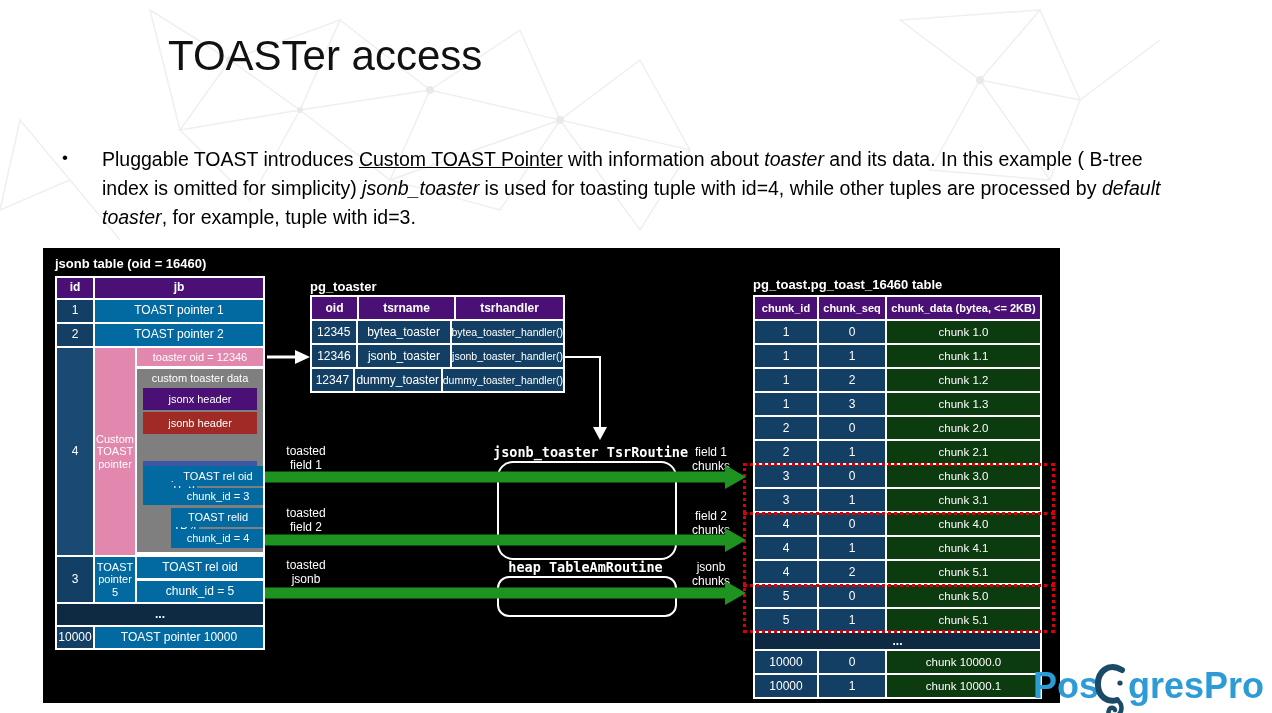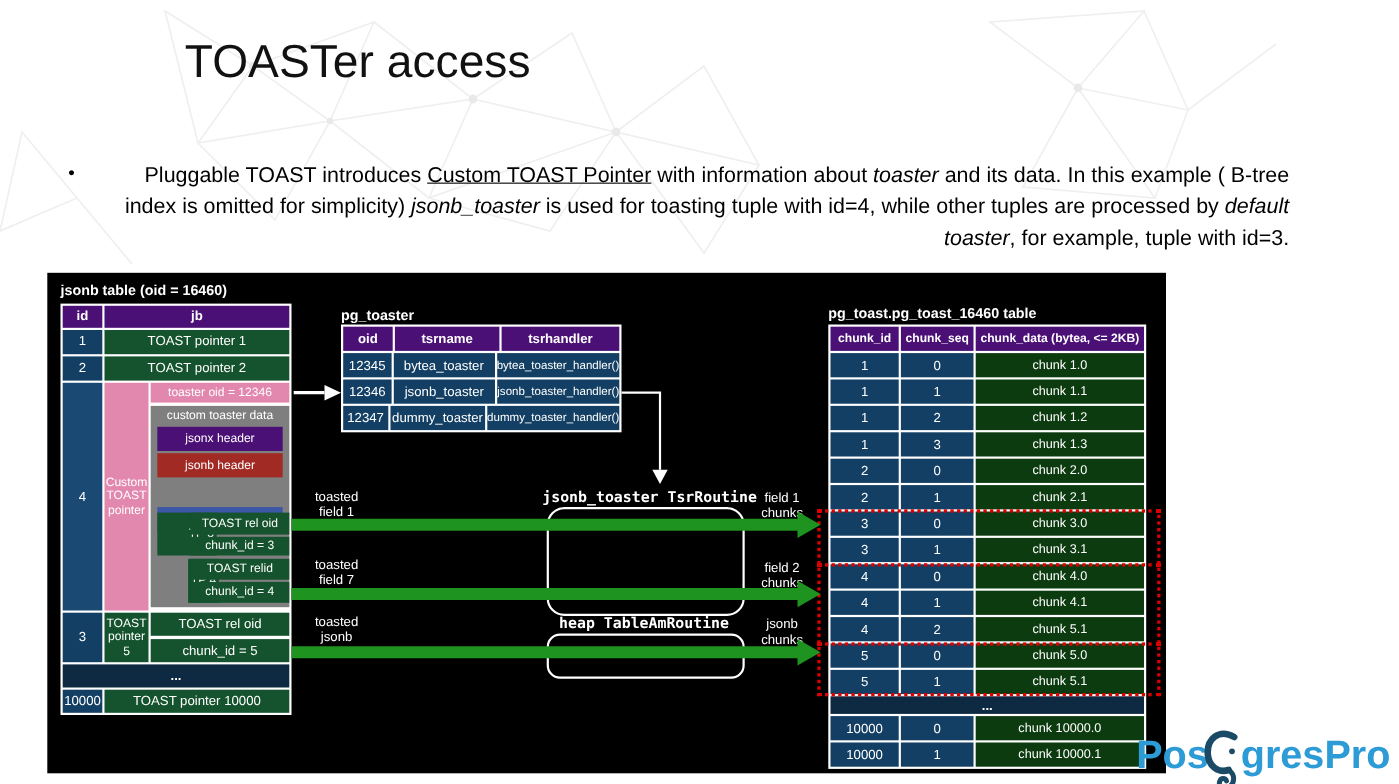--- a/index.html
+++ b/index.html
@@ -4,32 +4,32 @@
 <style>
   html,body{margin:0;padding:0;}
   body{width:1272px;height:713px;position:relative;background:#ffffff;overflow:hidden;
        font-family:"Liberation Sans", sans-serif;}
   
   .mesh{position:absolute;left:0;top:0;pointer-events:none;}
   
   .slide-title{position:absolute;left:168px;top:32px;font-size:42px;color:#111;letter-spacing:0px;}
   .bullet-wrap{position:absolute;left:62px;top:145px;width:1110px;font-size:19.5px;line-height:29px;color:#000;}
   .bullet-dot{position:absolute;left:0;top:-2px;font-size:17px;}
-  .bullet-text{display:block;margin-left:30px;text-align:right;}
+  .bullet-text{display:block;margin-left:40px;}
   .seg-u{text-decoration:underline;}
   .seg-i{font-style:italic;}
   
   .diagram{position:absolute;left:43px;top:248px;width:1017px;height:455px;background:#000;color:#fff;}
   .caption{position:absolute;font-weight:bold;font-size:13px;color:#fff;white-space:nowrap;}
   .acell{position:absolute;display:flex;align-items:center;justify-content:center;text-align:center;
          color:#fff;font-size:12px;line-height:1.15;}
   .tbl{position:absolute;background:#ffffff;}
   
   .bg-hdr{background:#4b1076;font-weight:bold;}
-  .bg-mag{background:#14532d;}
+  .bg-mag{background:#0369a1;}
   .bg-navy{background:#123f63;}
   .bg-navy2{background:#1a4a73;}
   .bg-pink{background:#e287ad;}
   .bg-gray{background:#7f7f7f;}
   .bg-red{background:#a22a25;}
   .bg-blue{background:#3c57a5;margin-top:24px;}
   .bg-green{background:#0d3b10;}
   .bg-dots{background:#0e2a42;}
   
   .ftbl{position:absolute;background:#fff;padding:2px;display:flex;flex-direction:column;gap:2px;}
@@ -146,21 +146,21 @@
 
         <div class="frow">
           <div class="fcell c0 bg-navy">12347</div>
           <div class="fcell c1 bg-navy">dummy_toaster</div>
           <div class="fcell c2 bg-navy">dummy_toaster_handler()</div>
         </div>
       </div>
   </div>
 
   <div class="flowlab" style="left:232px;top:196px;width:62px;">toasted field 1</div>
-  <div class="flowlab" style="left:232px;top:258px;width:62px;">toasted field 7</div>
+  <div class="flowlab" style="left:232px;top:258px;width:62px;">toasted field 2</div>
   <div class="flowlab" style="left:232px;top:310px;width:62px;">toasted jsonb</div>
   <div class="flowlab" style="left:636px;top:197px;width:64px;">field 1 chunks</div>
   <div class="flowlab" style="left:636px;top:261px;width:64px;">field 2 chunks</div>
   <div class="flowlab" style="left:636px;top:312px;width:64px;">jsonb chunks</div>
 
   <div class="monolab" style="left:450px;top:196px;width:185px;">jsonb_toaster TsrRoutine</div>
   <div class="roundbox" style="left:454px;top:213px;width:176px;height:95px;border-radius:16px;"></div>
   <div class="monolab" style="left:455px;top:311px;width:175px;">heap TableAmRoutine</div>
   <div class="roundbox" style="left:454px;top:328px;width:176px;height:37px;border-radius:12px;"></div>
 

